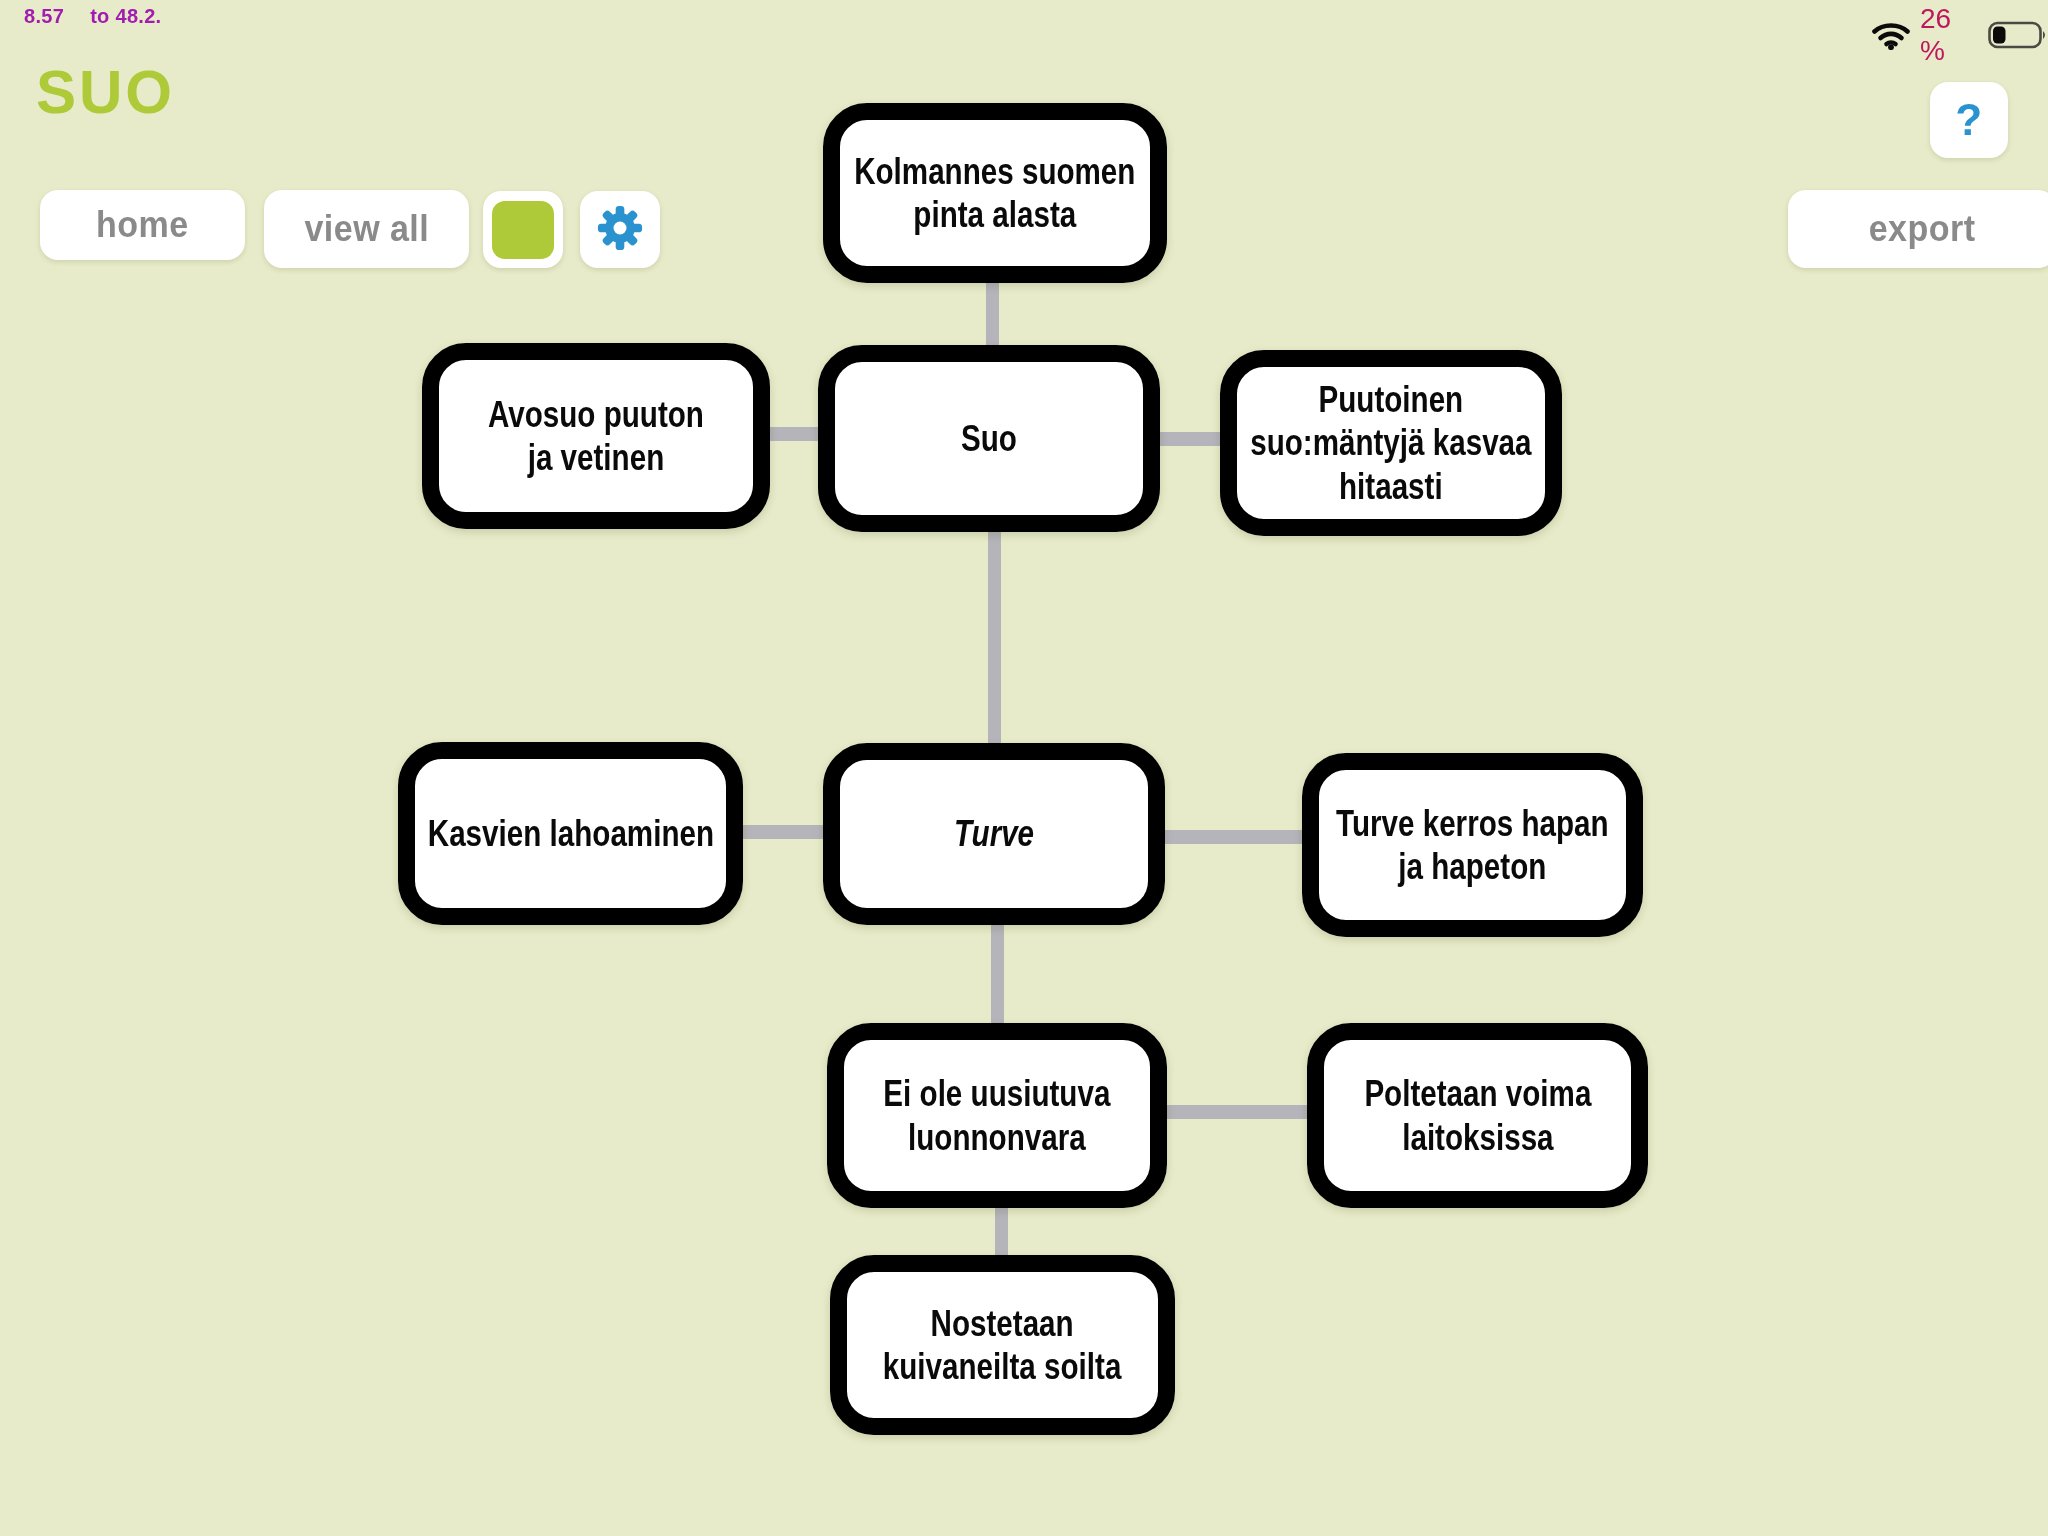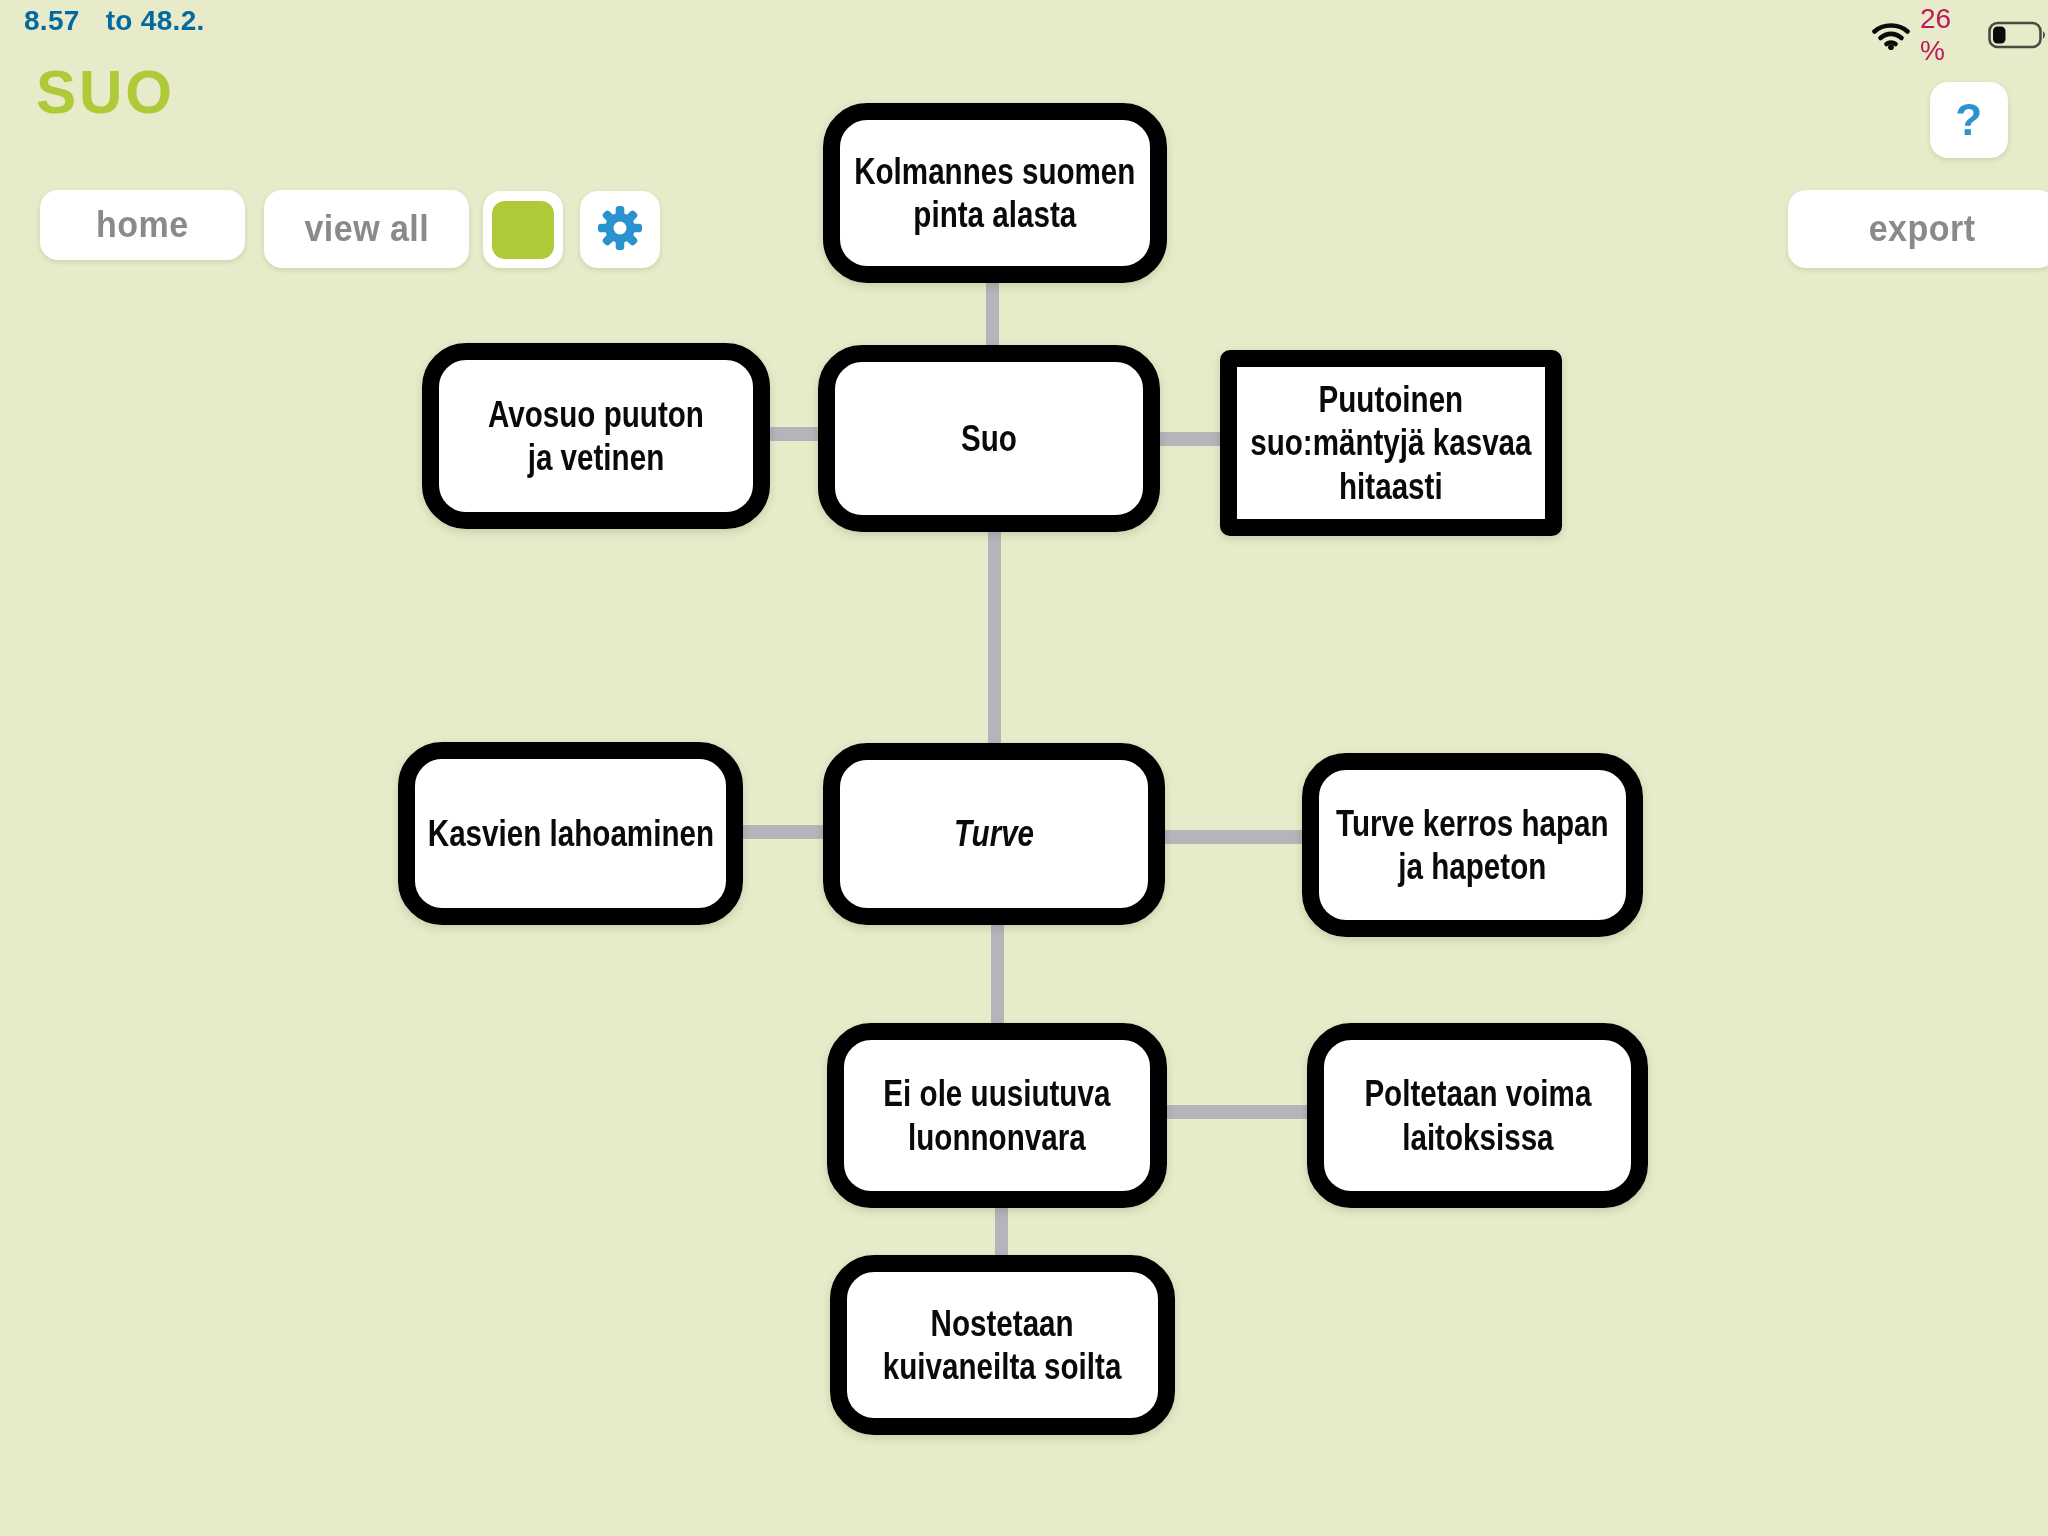--- a/index.html
+++ b/index.html
@@ -4,21 +4,21 @@
 <style>
   html,body{margin:0;padding:0;background:#cfd3ae;}
   #screen{
     position:relative;width:2048px;height:1536px;overflow:hidden;
     background:var(--background,#e8ebc9);
     font-family:"Liberation Sans","DejaVu Sans",sans-serif;
     -webkit-font-smoothing:antialiased;
   }
   
   .status-left{position:absolute;left:24px;top:5px;display:flex;gap:26px;
-    font-size:28px;font-weight:700;color:#0369a1;letter-spacing:.3px;justify-content:space-between;}
+    font-size:20px;font-weight:700;color:#a21caf;letter-spacing:.3px;justify-content:space-between;}
   .status-right{position:absolute;left:1872px;top:3px;display:flex;align-items:center;gap:10px;
     font-size:28px;font-weight:500;color:#be185d;}
   .status-right svg{display:block;}
   
   .app-logo{position:absolute;left:36px;top:56px;font-size:62px;font-weight:700;
     color:var(--accent-green,#a9c93a);letter-spacing:3px;transform:scaleX(.97);transform-origin:left;}
   .btn{position:absolute;background:#fff;border-radius:18px;border:none;
     display:flex;align-items:center;justify-content:center;cursor:pointer;
     box-shadow:0 2px 5px rgba(90,100,40,.18);box-sizing:border-box;}
   .btn .btn-label{font-size:37px;font-weight:700;color:var(--button-text,#8a8a8a);
@@ -121,21 +121,21 @@
         <span class="node-label">Kolmannes suomen
 pinta alasta</span>
       </div>
       <div class="node" style="left: 422px; top: 343px; width: 348px; height: 186px;">
         <span class="node-label">Avosuo puuton
 ja vetinen</span>
       </div>
       <div class="node" style="left: 818px; top: 345px; width: 342px; height: 187px;">
         <span class="node-label">Suo</span>
       </div>
-      <div class="node" style="left: 1220px; top: 350px; width: 342px; height: 186px; border-radius: 10px;">
+      <div class="node" style="left: 1220px; top: 350px; width: 342px; height: 186px;">
         <span class="node-label">Puutoinen
 suo:mäntyjä kasvaa
 hitaasti</span>
       </div>
       <div class="node" style="left: 398px; top: 742px; width: 345px; height: 183px;">
         <span class="node-label">Kasvien lahoaminen</span>
       </div>
       <div class="node" style="left: 823px; top: 743px; width: 342px; height: 182px; font-style: italic;">
         <span class="node-label">Turve</span>
       </div>

